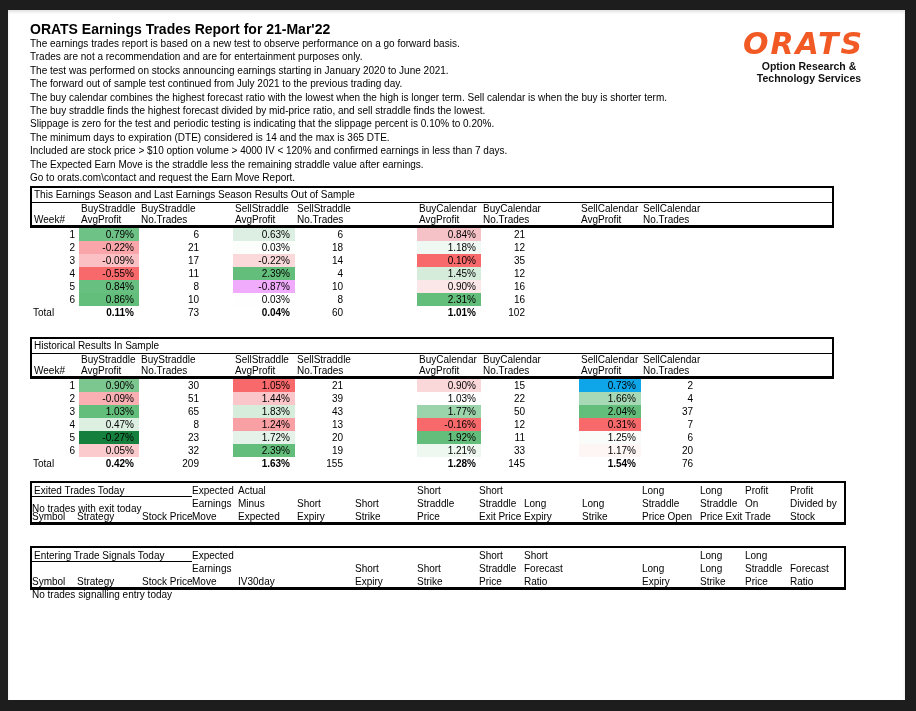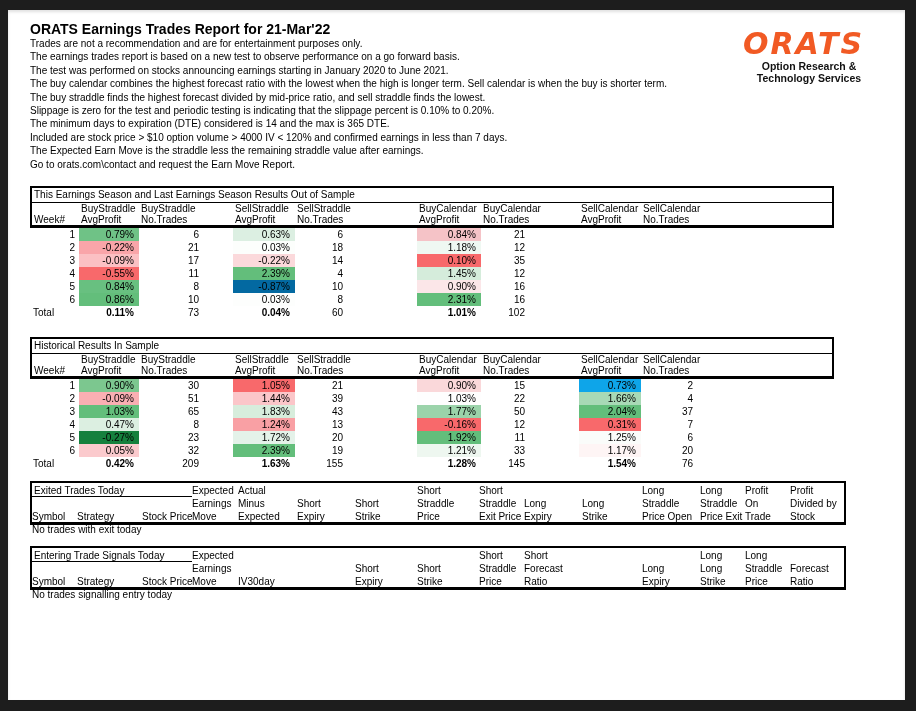--- a/index.html
+++ b/index.html
@@ -51,34 +51,35 @@
     background:#fff;
     padding-left:12px;
   }
   #exited{top:471px;}
   #entering{top:536px;}
   .sig-title{position:absolute;left:2px;top:1px;font-size:10px;line-height:13px;white-space:nowrap;}
   .sig-underline{position:absolute;left:0;top:13px;width:160px;height:0;border-bottom:1px solid #000;}
   .sig-col{position:absolute;top:1px;font-size:10px;}
   .sig-line{display:block;height:13px;line-height:13px;white-space:nowrap;}
   .msg{position:absolute;left:24px;font-size:10px;white-space:nowrap;}
-  #exited-msg{top:514px;}
+  #exited-msg{top:493px;}
   #entering-msg{top:579px;}
 </style>
 </head>
 <body>
 
 <div class="page">
 
   <div class="intro">
     <div class="report-title">ORATS Earnings Trades Report for 21-Mar'22</div>
     <div id="intro-lines">
+        <div class="intro-line">The earnings trades report is based on a new test to observe performance on a go forward basis.</div>
         <div class="intro-line">Trades are not a recommendation and are for entertainment purposes only.</div>
-        <div class="intro-line">The earnings trades report is based on a new test to observe performance on a go forward basis.</div>
         <div class="intro-line">The test was performed on stocks announcing earnings starting in January 2020 to June 2021.</div>
+        <div class="intro-line">The forward out of sample test continued from July 2021 to the previous trading day.</div>
         <div class="intro-line">The buy calendar combines the highest forecast ratio with the lowest when the high is longer term. Sell calendar is when the buy is shorter term.</div>
         <div class="intro-line">The buy straddle finds the highest forecast divided by mid-price ratio, and sell straddle finds the lowest.</div>
         <div class="intro-line">Slippage is zero for the test and periodic testing is indicating that the slippage percent is 0.10% to 0.20%.</div>
         <div class="intro-line">The minimum days to expiration (DTE) considered is 14 and the max is 365 DTE.</div>
         <div class="intro-line">Included are stock price &gt; $10 option volume &gt; 4000 IV &lt; 120% and confirmed earnings in less than 7 days.</div>
         <div class="intro-line">The Expected Earn Move is the straddle less the remaining straddle value after earnings.</div>
         <div class="intro-line">Go to orats.com\contact and request the Earn Move Report.</div>
       </div>
   </div>
 
@@ -203,21 +204,21 @@
             <td></td>
             <td class="avg"></td>
             <td class="nt"></td>
             <td></td>
           </tr>
           <tr>
             <td class="wk">5</td>
             <td class="avg" style="background: rgb(104, 192, 128);">0.84%</td>
             <td class="nt">8</td>
             <td></td>
-            <td class="avg" style="background: #0369a1;">-0.87%</td>
+            <td class="avg" style="background: #f0abfc;">-0.87%</td>
             <td class="nt">10</td>
             <td></td>
             <td class="avg" style="background: rgb(251, 230, 232);">0.90%</td>
             <td class="nt">16</td>
             <td></td>
             <td class="avg"></td>
             <td class="nt"></td>
             <td></td>
           </tr>
           <tr>

